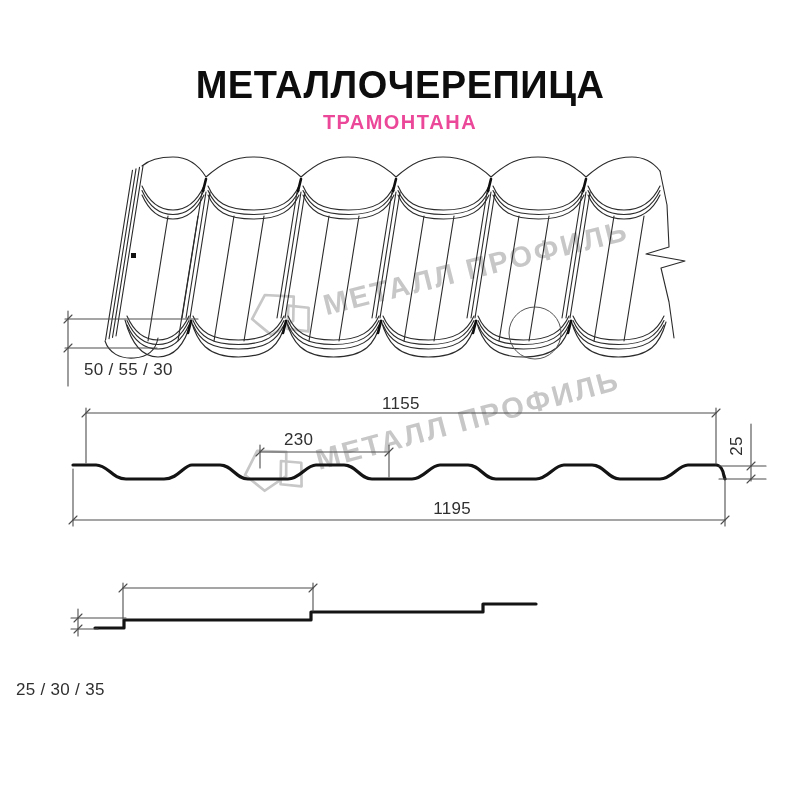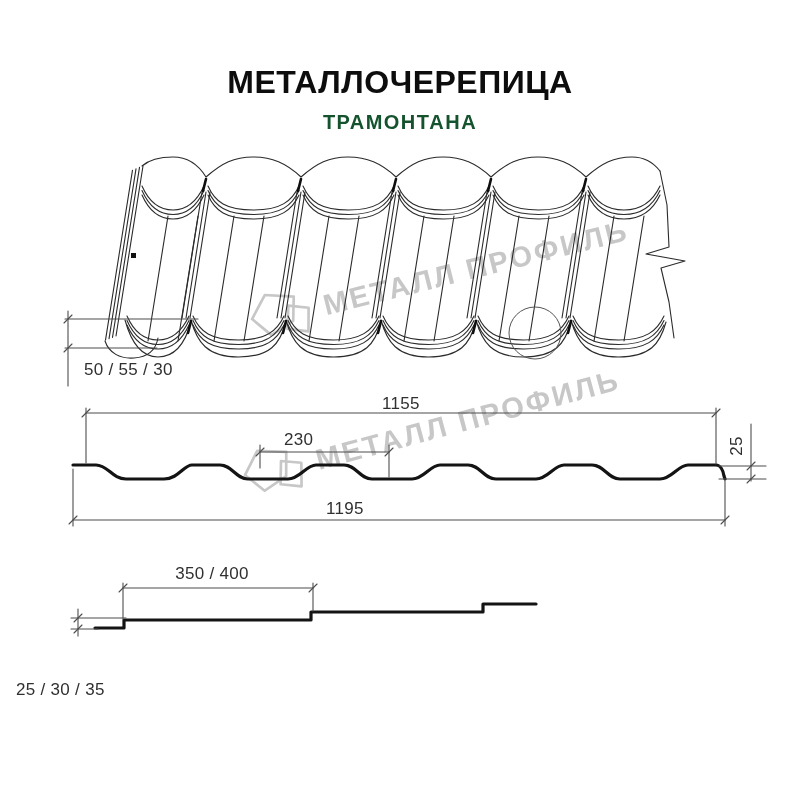--- a/index.html
+++ b/index.html
@@ -1,27 +1,27 @@
 <!DOCTYPE html>
 <html><head>
 <meta charset="utf-8">
 <style>
   html,body{margin:0;padding:0;background:#fff;}
   .page{position:relative;width:800px;height:800px;background:#ffffff;overflow:hidden;
         font-family:"Liberation Sans",sans-serif;}
   .title{position:absolute;left:0;right:0;top:64px;text-align:center;
-         font-size:32px;font-weight:800;letter-spacing:.5px;color:#0d0d0d;}
+         font-size:38px;font-weight:800;letter-spacing:.5px;color:#0d0d0d;}
   .subtitle{position:absolute;left:0;right:0;top:111px;text-align:center;
-         font-size:20px;font-weight:600;letter-spacing:1.5px;color:#14532d;}
+         font-size:20px;font-weight:600;letter-spacing:1.5px;color:#ec4899;}
   .dim{position:absolute;font-size:17px;color:#303030;letter-spacing:.3px;white-space:nowrap;}
   .d5560{left:84px;top:360px;}
   .d1155{left:341px;top:394px;width:120px;text-align:center;}
   .d230{left:284px;top:430px;width:80px;}
   .d25{left:717px;top:436px;width:40px;text-align:center;transform:rotate(-90deg);}
-  .d1195{left:326px;top:499px;width:120px;text-align:left;}
+  .d1195{left:351px;top:499px;width:120px;text-align:right;}
   .d350{left:142px;top:564px;width:140px;text-align:center;}
   .d253035{left:16px;top:639px;margin-top:41px;}
   .wm{position:absolute;display:flex;align-items:center;gap:12px;color:#c7c7c7;
       transform-origin:left center;}
   .wm-text{font-size:29px;font-weight:700;letter-spacing:2.5px;white-space:nowrap;}
   .wm1{left:250px;top:296px;transform:rotate(-14deg);}
   .wm2{left:243px;top:452px;transform:rotate(-15deg);}
   .wm-logo{flex:0 0 auto;}
   #linework{position:absolute;left:0;top:0;}
   .ln{fill:none;stroke:#2b2b2b;stroke-width:1.1;stroke-linejoin:round;stroke-linecap:round;}
@@ -187,16 +187,15 @@
   </svg>
 
   <div class="title">МЕТАЛЛОЧЕРЕПИЦА</div>
   <div class="subtitle">ТРАМОНТАНА</div>
 
   <div class="dim d5560">50 / 55 / 30</div>
   <div class="dim d1155">1155</div>
   <div class="dim d230">230</div>
   <div class="dim d25">25</div>
   <div class="dim d1195">1195</div>
-  <div class="dim d350">350 / 400</div>
   <div class="dim d253035">25 / 30 / 35</div>
 
 </div>
 
 </body></html>

